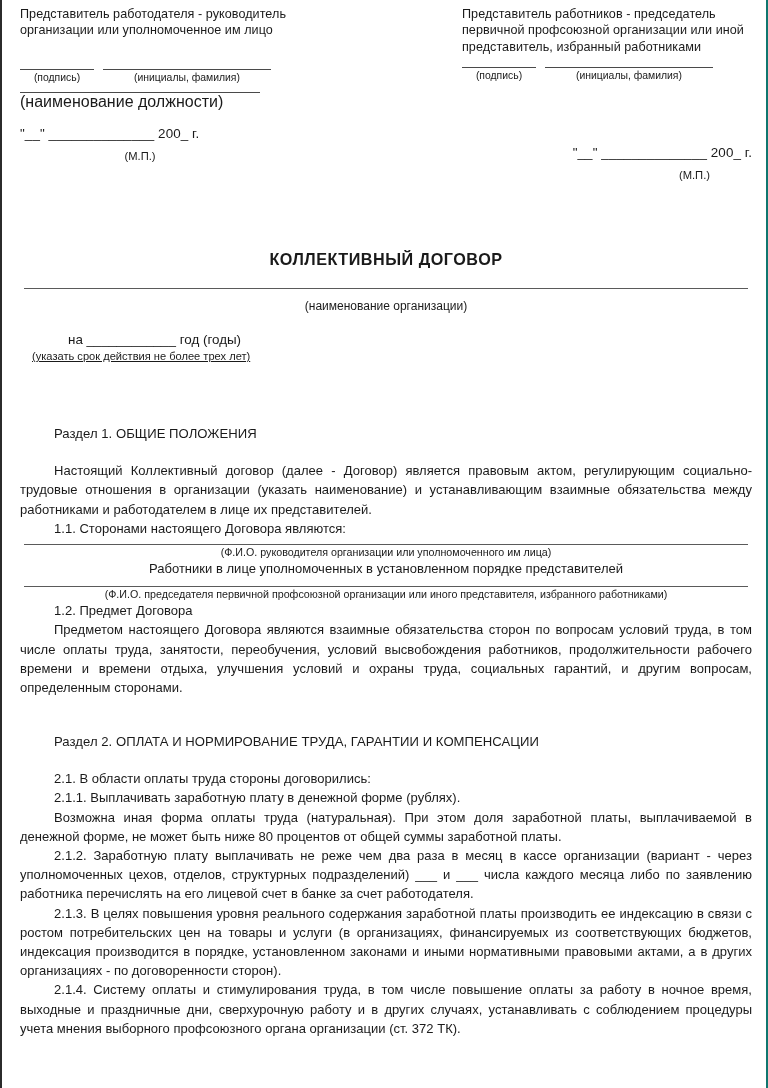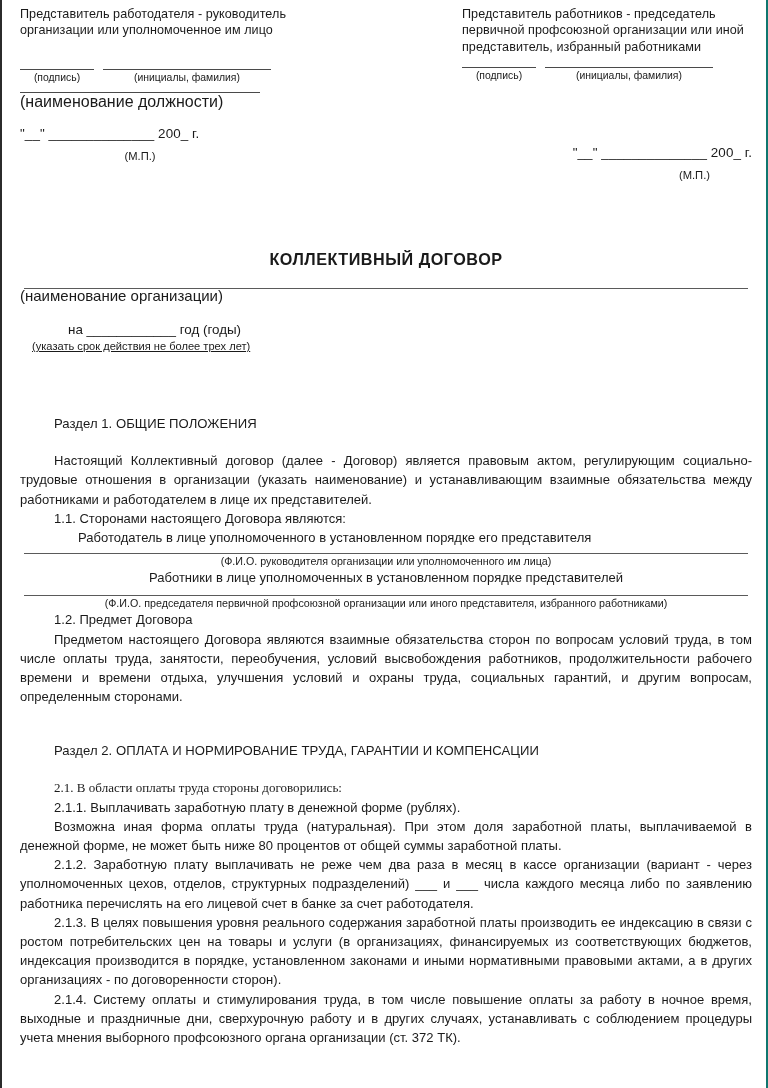--- a/index.html
+++ b/index.html
@@ -89,23 +89,24 @@
     font-weight: bold;
     letter-spacing: 0.5px;
     line-height: 22px;
   }
   .full-rule {
     border-bottom: 1.8px solid #5a5a5a;
     height: 0;
     margin: 0 4px;
   }
   .center-cap {
-    font-size: 15px;
-    line-height: 14px;
-    margin-top: 0;
+    text-align: center;
+    font-size: 12px;
+    line-height: 14px;
+    margin-top: 10px;
   }
   .term-line {
     font-size: 13.4px;
     line-height: 18px;
   }
   .term-cap {
     font-size: 11.1px;
     line-height: 14px;
     text-decoration: underline;
   }
@@ -226,21 +227,20 @@
     <div class="sp22"></div>
 
     <div class="section-head" style="padding-left:34px;">Раздел 1. ОБЩИЕ ПОЛОЖЕНИЯ</div>
 
     <div class="sp18"></div>
 
     <p class="body ind">Настоящий Коллективный договор (далее - Договор) является правовым актом, регулирующим социально-трудовые отношения в организации (указать наименование) и устанавливающим взаимные обязательства между работниками и работодателем в лице их представителей.</p>
 
     <p class="body" style="padding-left:34px;">1.1. Сторонами настоящего Договора являются:</p>
 
-    <p class="body" style="padding-left:58px;">Работодатель в лице уполномоченного  в  установленном  порядке его представителя</p>
 
     <div class="sp6"></div>
     <div class="full-rule"></div>
     <p class="cap-under">(Ф.И.О. руководителя организации или уполномоченного им лица)</p>
 
     <p class="body center">Работники в лице уполномоченных в установленном  порядке представителей</p>
 
     <div class="sp8"></div>
     <div class="full-rule"></div>
     <p class="cap-under">(Ф.И.О. председателя первичной профсоюзной организации или иного представителя, избранного работниками)</p>
@@ -248,21 +248,21 @@
     <p class="body" style="padding-left:34px;">1.2. Предмет Договора</p>
 
     <p class="body ind">Предметом настоящего Договора являются взаимные обязательства сторон по вопросам условий труда, в том числе оплаты труда, занятости, переобучения, условий высвобождения работников, продолжительности рабочего времени и времени отдыха, улучшения условий и охраны труда, социальных гарантий, и другим вопросам, определенным сторонами.</p>
 
     <div class="sp18"></div>
 
     <div class="section-head" style="padding-left:34px;margin-top:18px;">Раздел 2. ОПЛАТА И НОРМИРОВАНИЕ ТРУДА, ГАРАНТИИ И КОМПЕНСАЦИИ</div>
 
     <div class="sp18"></div>
 
-    <p class="body" style="padding-left:34px;font-family:Liberation Serif, serif;">2.1. В области оплаты труда стороны договорились:</p>
+    <p class="body" style="padding-left:34px;">2.1. В области оплаты труда стороны договорились:</p>
 
     <p class="body" style="padding-left:34px;">2.1.1. Выплачивать заработную плату в денежной форме (рублях).</p>
 
     <p class="body ind">Возможна иная форма оплаты труда (натуральная). При этом доля заработной платы, выплачиваемой в денежной форме, не может быть ниже 80 процентов от общей суммы заработной платы.</p>
 
     <p class="body ind">2.1.2. Заработную плату выплачивать не реже чем два раза в месяц в кассе организации (вариант - через уполномоченных цехов, отделов, структурных подразделений) ___ и ___ числа каждого месяца либо по заявлению работника перечислять на его лицевой счет в банке за счет работодателя.</p>
 
     <p class="body ind">2.1.3. В целях повышения уровня реального содержания заработной платы производить ее индексацию в связи с ростом потребительских цен на товары и услуги (в организациях, финансируемых из соответствующих бюджетов, индексация производится в порядке, установленном законами и иными нормативными правовыми актами, а в других организациях - по договоренности сторон).</p>
 
     <p class="body ind">2.1.4. Систему оплаты и стимулирования труда, в том числе повышение оплаты за работу в ночное время, выходные и праздничные дни, сверхурочную работу и в других случаях, устанавливать с соблюдением процедуры учета мнения выборного профсоюзного органа организации (ст. 372 ТК).</p>

